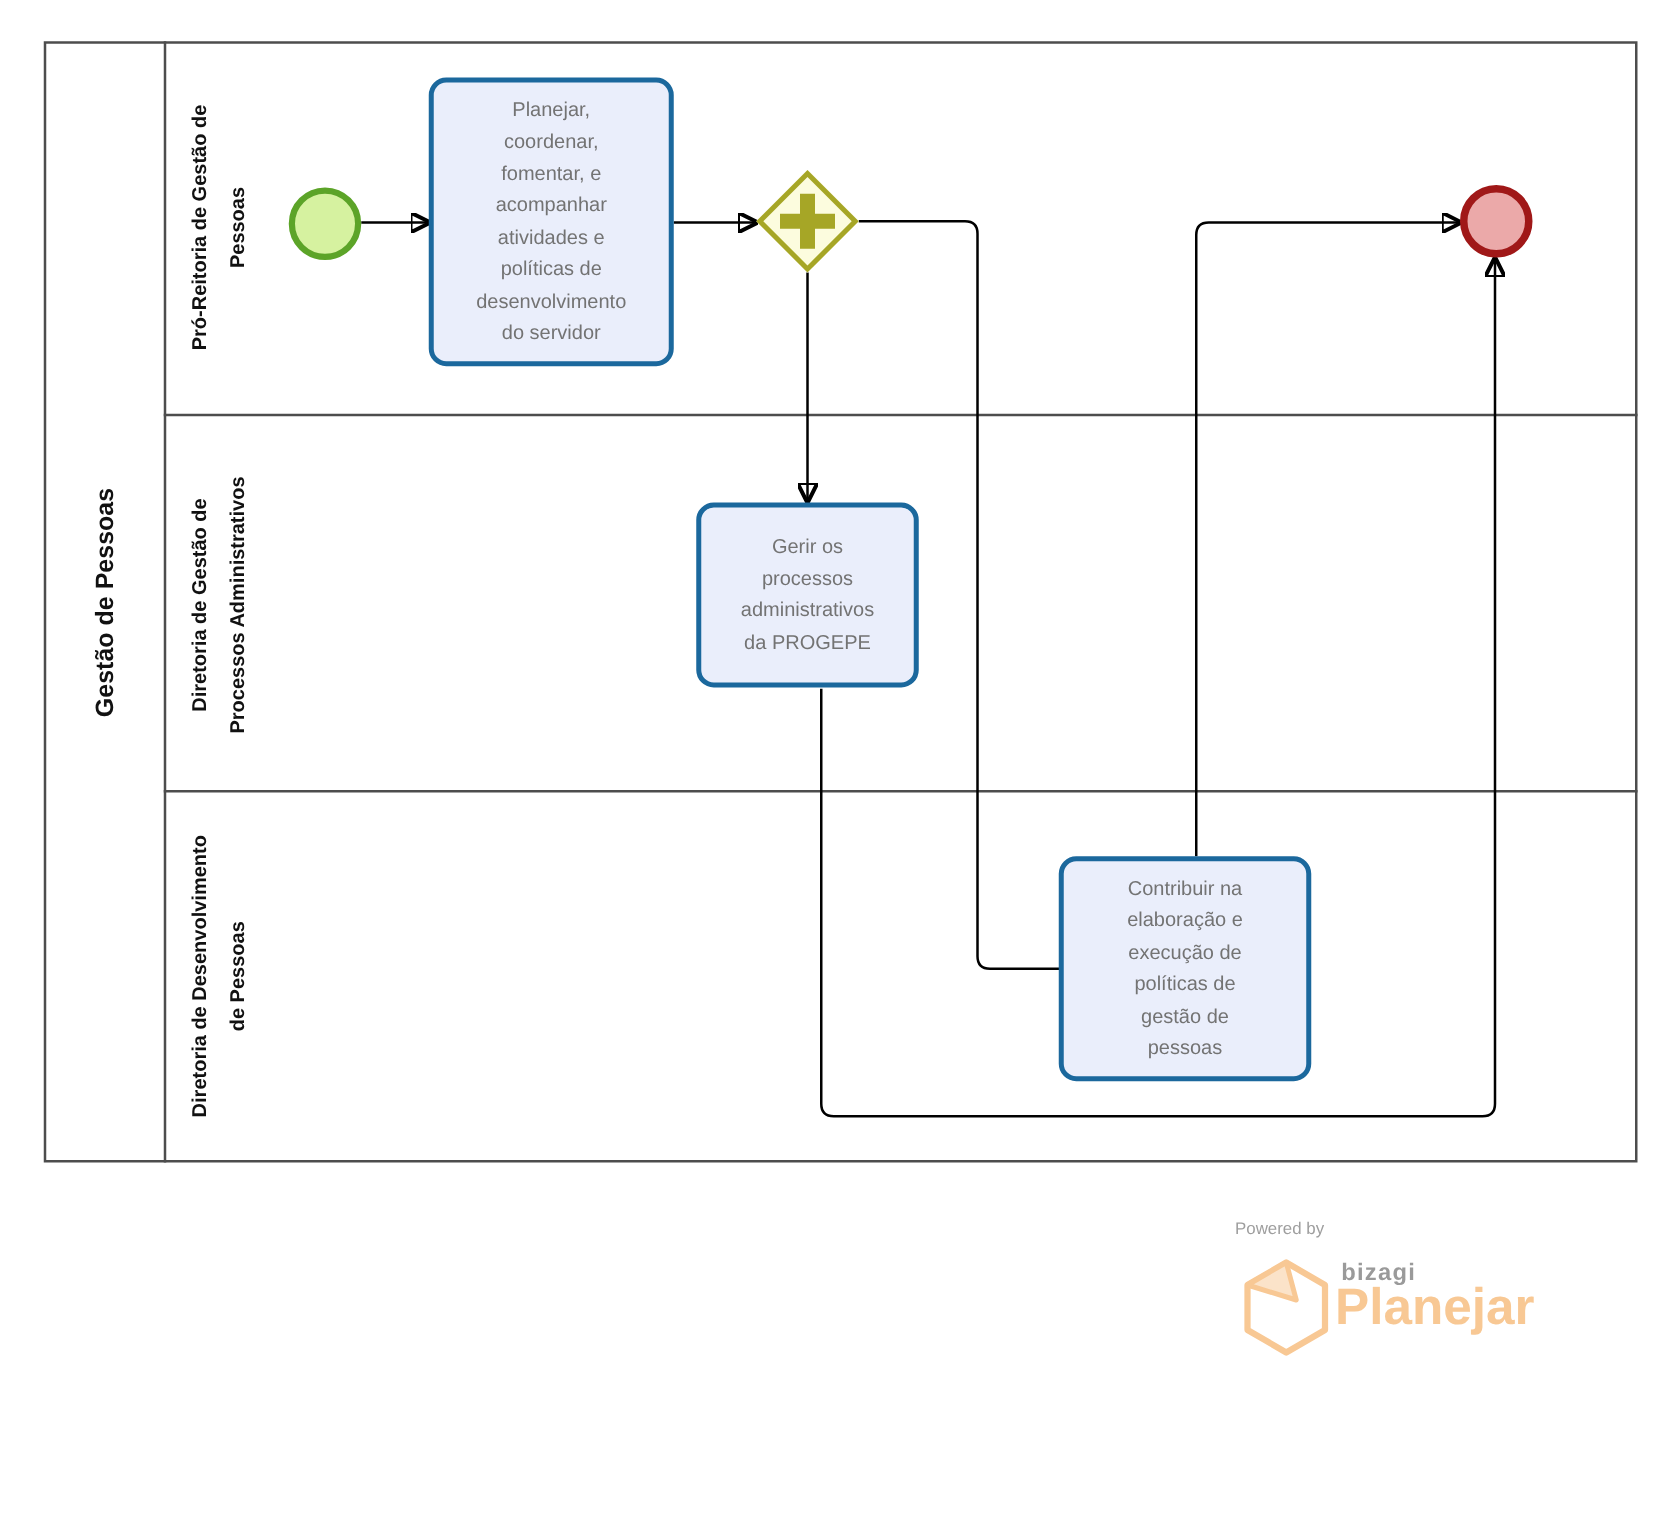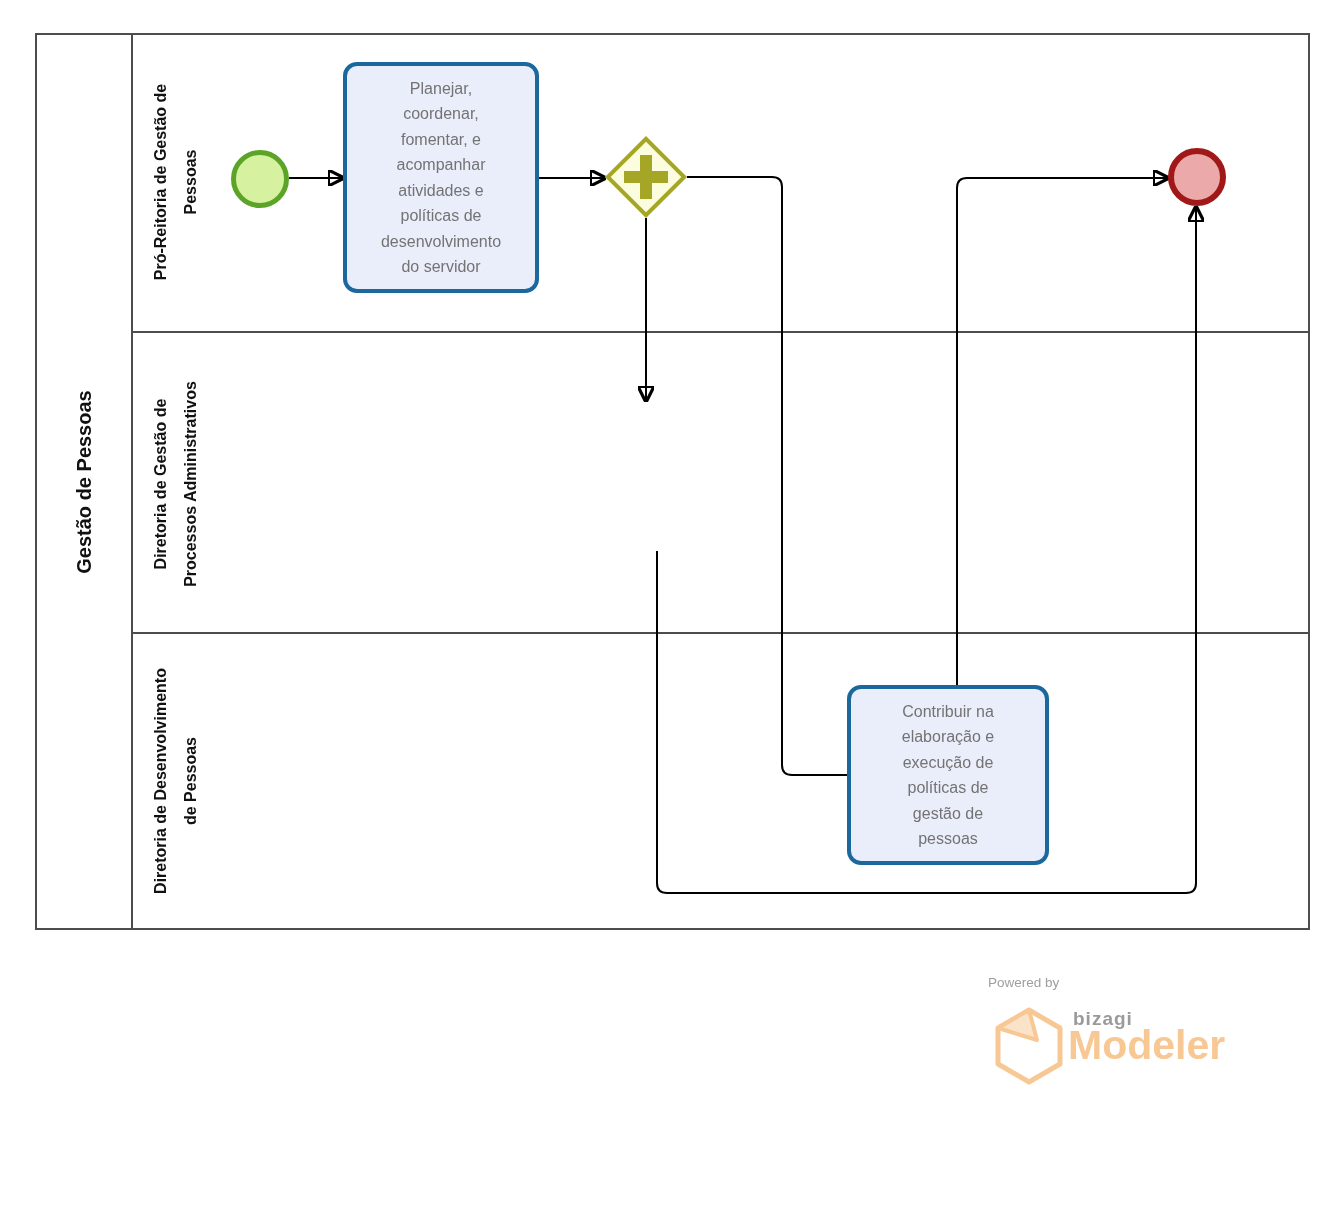--- a/index.html
+++ b/index.html
@@ -114,33 +114,37 @@
 políticas de
 desenvolvimento
 do servidor</div>
 
   <div class="gateway-wrap">
     <div class="gateway-diamond"></div>
     <div class="gw-bar h"></div>
     <div class="gw-bar v"></div>
   </div>
 
+  <div class="task" id="task-gerir">Gerir os
+processos
+administrativos
+da PROGEPE</div>
 
   <div class="task" id="task-contribuir">Contribuir na
 elaboração e
 execução de
 políticas de
 gestão de
 pessoas</div>
 
   <div class="event" id="end-event"></div>
 
   <div class="powered-by">Powered by</div>
 
   <svg id="bizagi-hex" width="72" height="80">
     <polygon points="36,4 67,22 67,58 36,76 5,58 5,22" fill="none" stroke="#f8c894" stroke-width="5" stroke-linejoin="round"></polygon>
     <polygon points="36,4 5,22 44,34" fill="#fbe3c9" stroke="#f8c894" stroke-width="4" stroke-linejoin="round"></polygon>
   </svg>
 
   <div class="brand-name">bizagi</div>
-  <div class="product-name">Modeler</div>
+  <div class="product-name">Planejar</div>
 
 </div>
 
 </body></html>

